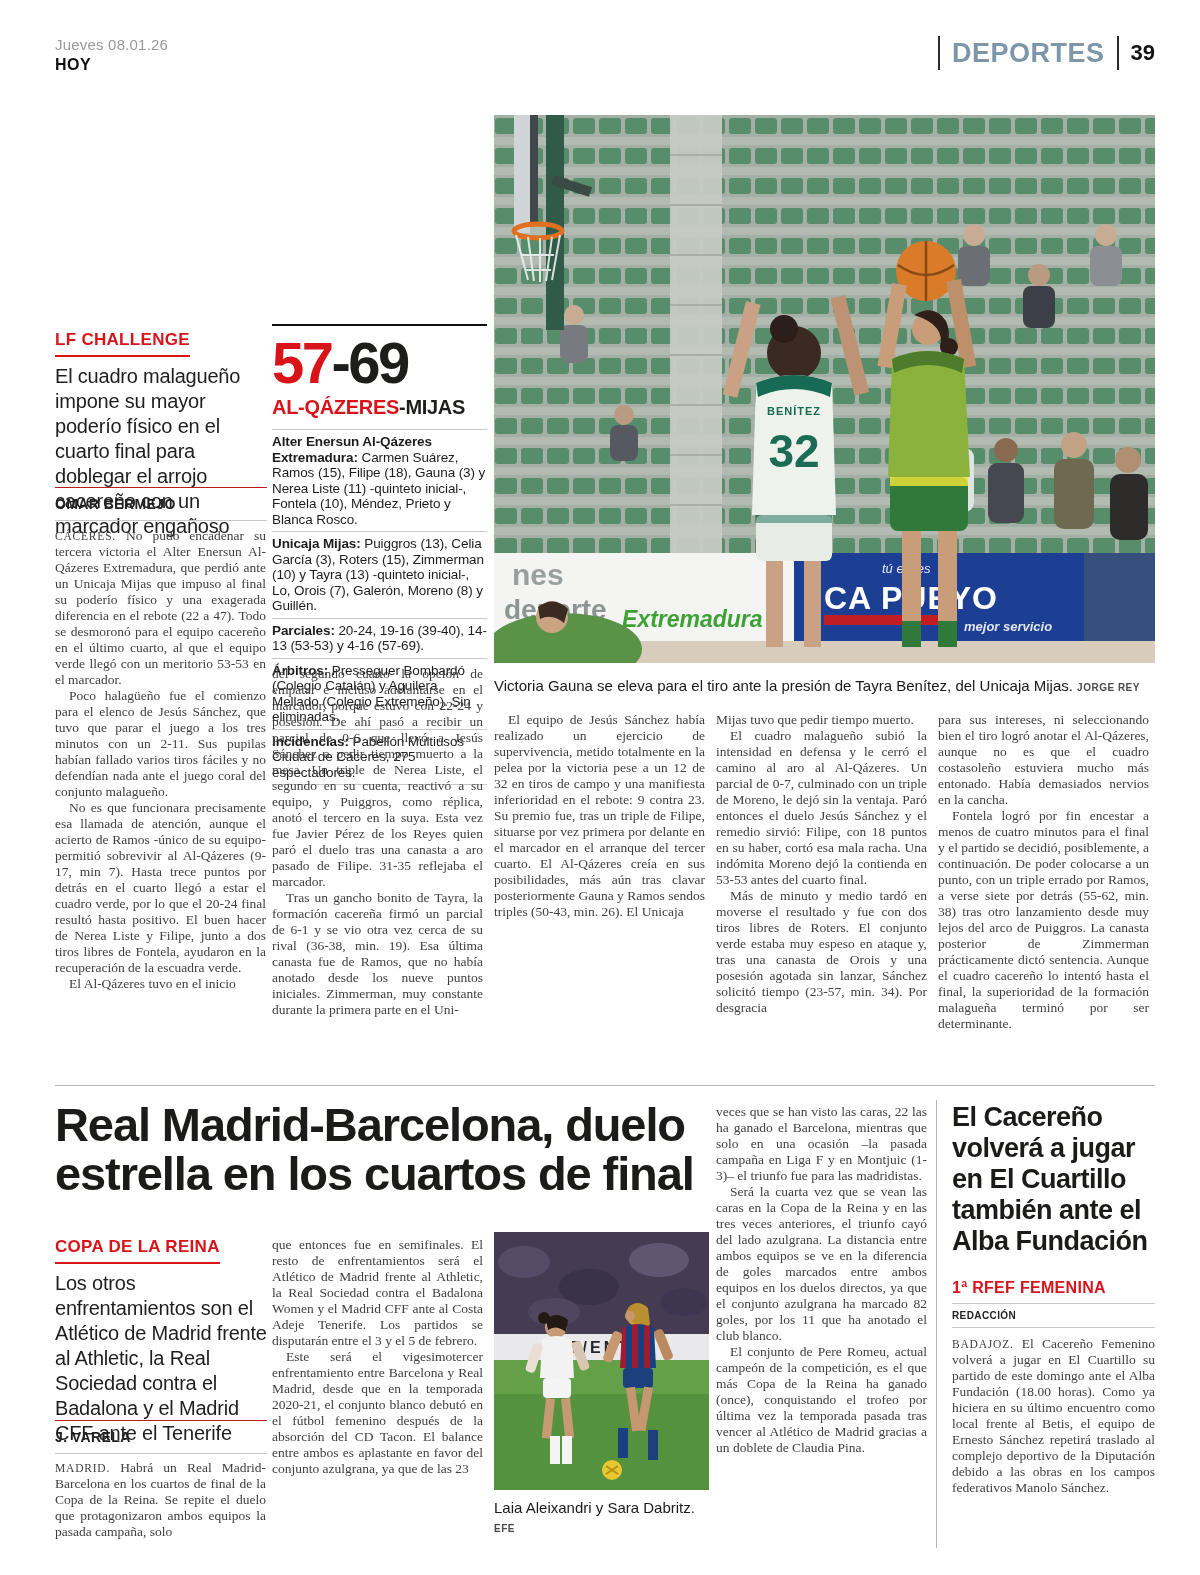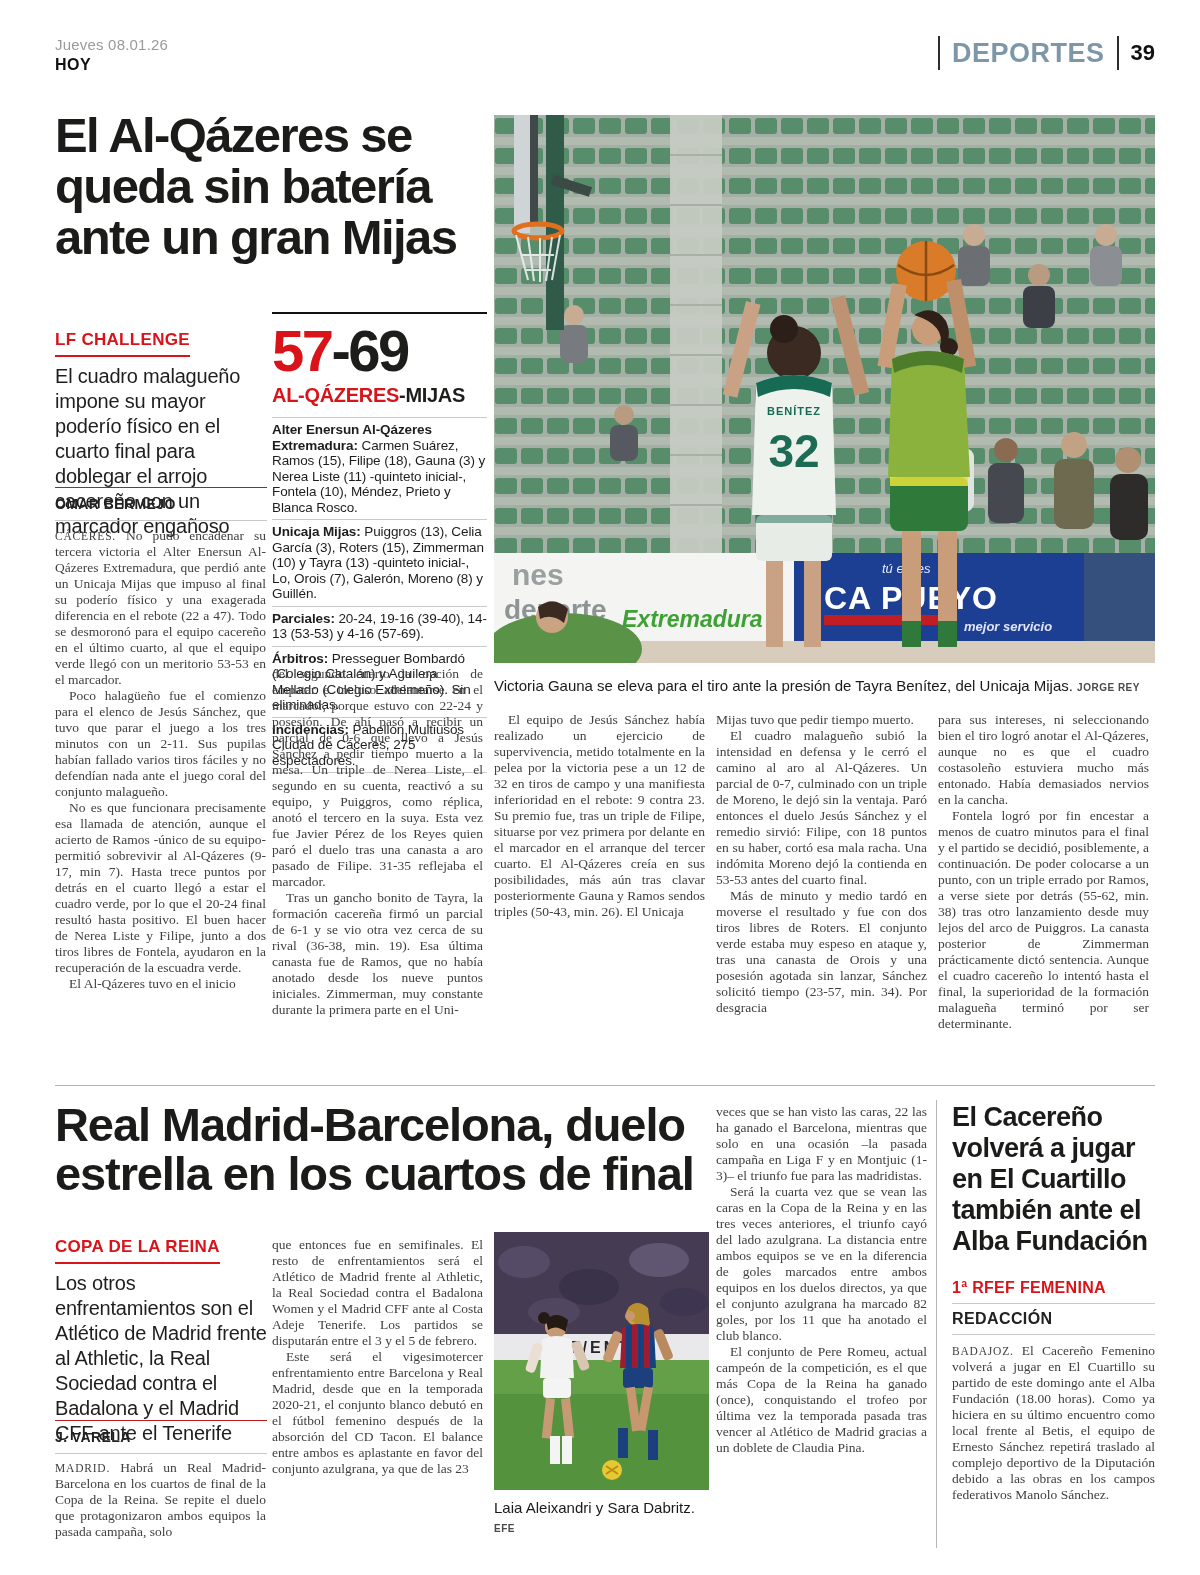--- a/index.html
+++ b/index.html
@@ -43,47 +43,46 @@
             padding:4px 0;color:#1d1d1d;letter-spacing:-.1px;}
   .sb-entry.last{border-bottom:1px solid #c9c9c9;}
 
   .caption{font-size:15px;line-height:19px;color:#1a1a1a;}
   .credit{font-weight:700;font-size:10px;color:#4a4a4a;letter-spacing:.5px;}
 
   .hrule{background:#b5b5b5;height:1px;}
   .vrule{background:#b5b5b5;width:1px;}
   .mini-rule{height:1px;background:#c9c9c9;margin:6px 0;}
   .kicker-sb{font-size:16px;font-weight:700;color:#d8141a;letter-spacing:.3px;}
-  .byline-sb{font-size:16px;font-weight:700;letter-spacing:.4px;color:#222;}
+  .byline-sb{font-size:10px;font-weight:700;letter-spacing:.4px;color:#222;}
 
   svg text{font-family:"Liberation Sans",sans-serif;}
 </style>
 </head>
 <body>
 
 <div class="page">
 
   <div class="abs hdr-date" style="left:55px;top:36px;">Jueves 08.01.26</div>
   <div class="abs hdr-brand" style="left:55px;top:56px;">HOY</div>
   <div class="abs hdr-right" style="right:45px;top:36px;">
     <div class="hdr-bar"></div>
     <div class="hdr-section">DEPORTES</div>
     <div class="hdr-bar"></div>
     <div class="hdr-page">39</div>
   </div>
 
-  <div class="abs h1" style="left:55px;top:110px;width:432px;">El Al-Qázeres se queda sin batería ante un gran Mijas</div>
 
   <div class="abs" style="left:55px;top:330px;width:212px;">
     <span class="kicker">LF CHALLENGE</span>
   </div>
   <div class="abs standfirst" style="left:55px;top:364px;width:214px;">El cuadro malagueño impone su mayor poderío físico en el cuarto final para doblegar el arrojo cacereño con un marcador engañoso</div>
   <div class="abs byline" style="left:55px;top:487px;width:212px;">OMAR BERMEJO</div>
 
-  <div class="abs scorebox" style="left:272px;top:312px;width:215px;">
+  <div class="abs scorebox" style="left:272px;top:324px;width:215px;">
     <div class="score-line">
       <span class="score-home">57</span><span>-</span><span>69</span>
     </div>
     <div class="team-line">
       <span class="team-home">AL-QÁZERES</span><span>-MIJAS</span>
     </div>
     <div class="sb-entry"><b>Alter Enersun Al-Qázeres Extremadura:</b><span> Carmen Suárez, Ramos (15), Filipe (18), Gauna (3) y Nerea Liste (11) -quinteto inicial-, Fontela (10), Méndez, Prieto y Blanca Rosco.</span></div>
     <div class="sb-entry"><b>Unicaja Mijas:</b><span> Puiggros (13), Celia García (3), Roters (15), Zimmerman (10) y Tayra (13) -quinteto inicial-, Lo, Orois (7), Galerón, Moreno (8) y Guillén.</span></div>
     <div class="sb-entry"><b>Parciales:</b><span> 20-24, 19-16 (39-40), 14-13 (53-53) y 4-16 (57-69).</span></div>
     <div class="sb-entry"><b>Árbitros:</b><span> Presseguer Bombardó (Colegio Catalán) y Aguilera Mellado (Colegio Extremeño). Sin eliminadas.</span></div>

